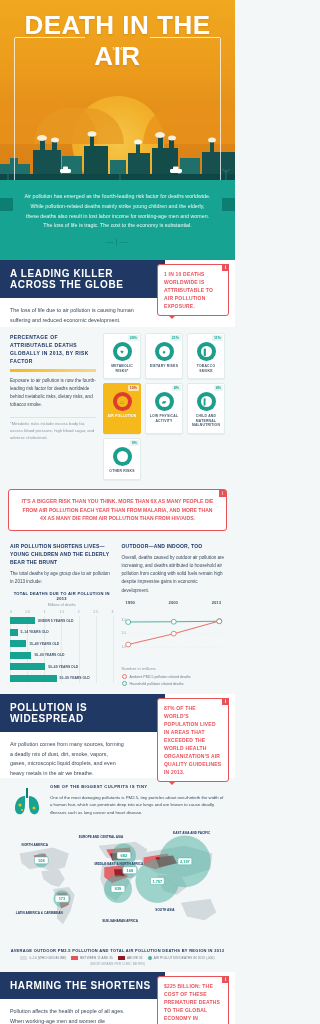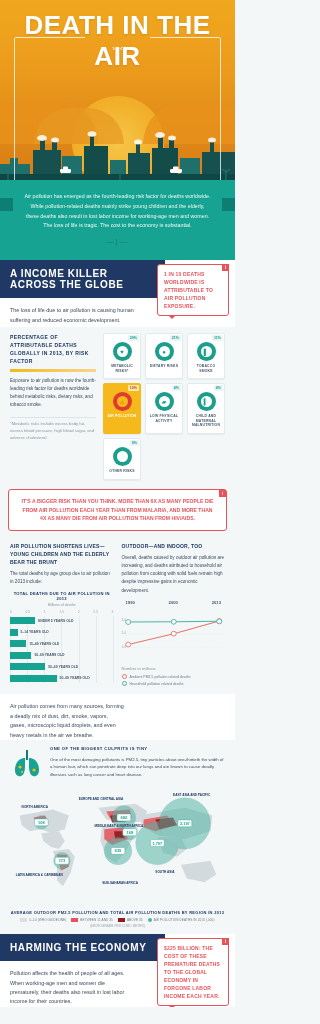--- a/index.html
+++ b/index.html
@@ -258,21 +258,21 @@
   </div>
 
   <div class="intro">
     <div class="intro-bar-l"></div>
     <div class="intro-bar-r"></div>
     <p>Air pollution has emerged as the fourth-leading risk factor for deaths worldwide. While pollution-related deaths mainly strike young children and the elderly, these deaths also result in lost labor income for working-age men and women. The loss of life is tragic. The cost to the economy is substantial.</p>
     <div class="intro-divider">—|—</div>
   </div>
 
   <div class="sec-row">
-    <div class="sec-head wide">A INCOME KILLER ACROSS THE GLOBE</div>
+    <div class="sec-head wide">A LEADING KILLER ACROSS THE GLOBE</div>
     <div class="callout">
       <span class="ibadge">i</span>
       <span>1 IN 10 DEATHS WORLDWIDE IS ATTRIBUTABLE TO AIR POLLUTION EXPOSURE.</span>
     </div>
   </div>
 
   <div class="white-sec" style="padding-bottom:2px;">
     <p class="body-text" style="width:140px;">The loss of life due to air pollution is causing human suffering and reduced economic development.</p>
   </div>
 
@@ -432,20 +432,27 @@
             <span class="legend-txt">Ambient PM2.5 pollution related deaths</span>
           </div>
           <div class="legend-row">
             <span class="legend-dot" style="border-color:#4fb3a3"></span>
             <span class="legend-txt">Household pollution related deaths</span>
           </div>
         </div>
     </div>
   </div>
 
+  <div class="sec-row">
+    <div class="sec-head wide">POLLUTION IS WIDESPREAD</div>
+    <div class="callout">
+      <span class="ibadge">i</span>
+      <span>87% OF THE WORLD'S POPULATION LIVED IN AREAS THAT EXCEEDED THE WORLD HEALTH ORGANIZATION'S AIR QUALITY GUIDELINES IN 2013.</span>
+    </div>
+  </div>
 
   <div class="white-sec" style="padding-bottom:0;">
     <p class="body-text" style="width:115px;">Air pollution comes from many sources, forming a deadly mix of dust, dirt, smoke, vapors, gases, microscopic liquid droplets, and even heavy metals in the air we breathe.</p>
   </div>
 
   <div class="lungs-row">
     <svg width="34" height="34" viewBox="0 0 34 34">
       <path d="M16 4 h2 v10 h-2z" fill="#0f7d6f"></path>
       <path d="M15 12 C9 12 5 17 5 24 C5 29 8 31 11 30 C14 29 15 25 15 20 Z" fill="#17a391"></path>
       <path d="M19 12 C25 12 29 17 29 24 C29 29 26 31 23 30 C20 29 19 25 19 20 Z" fill="#17a391"></path>
@@ -548,21 +555,21 @@
         </div>
         <div class="ml-item">
           <span class="ml-box" style="background:#4fb3a3;border-radius:50%;width:4px;height:4px;"></span>
           <span class="ml-txt">AIR POLLUTION DEATHS IN 2013 (,000)</span>
         </div>
       </div>
     <div class="map-units">(MICROGRAMS PER CUBIC METER)</div>
   </div>
 
   <div class="sec-row">
-    <div class="sec-head wide">HARMING THE ECONOMY</div>
+    <div class="sec-head wide">HARMING THE SHORTENS</div>
     <div class="callout">
       <span class="ibadge">i</span>
       <span>$225 BILLION: THE COST OF THESE PREMATURE DEATHS TO THE GLOBAL ECONOMY IN FORGONE LABOR INCOME EACH YEAR.</span>
     </div>
   </div>
 
   <div class="white-sec" style="padding-bottom:0;">
     <p class="body-text" style="width:115px;">Pollution affects the health of people of all ages. When working-age men and women die prematurely, their deaths also result in lost labor income for their countries.</p>
   </div>
 

